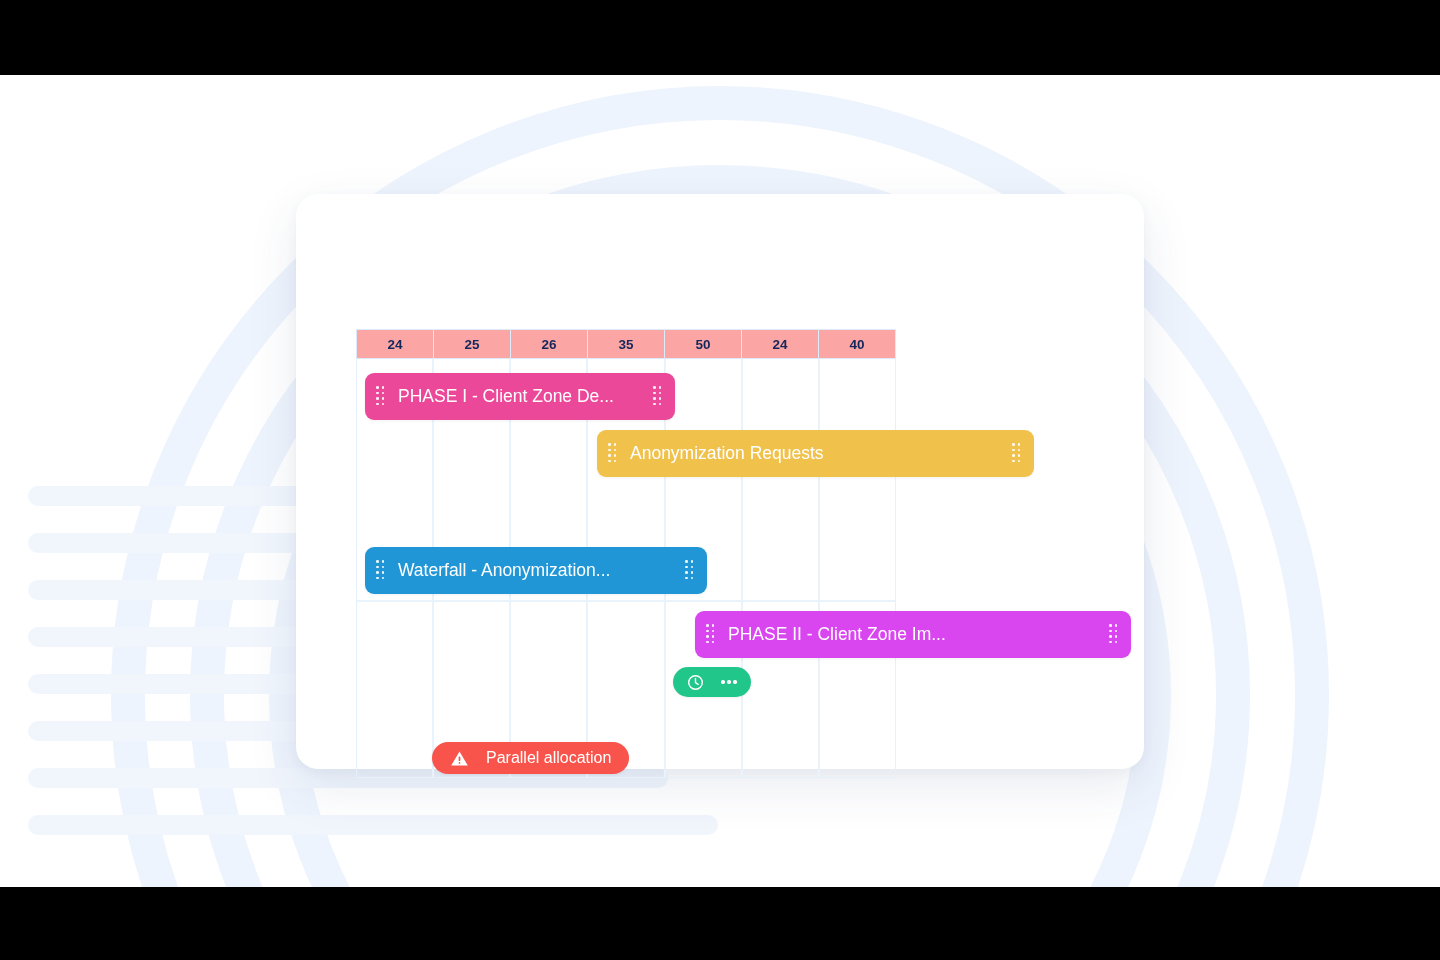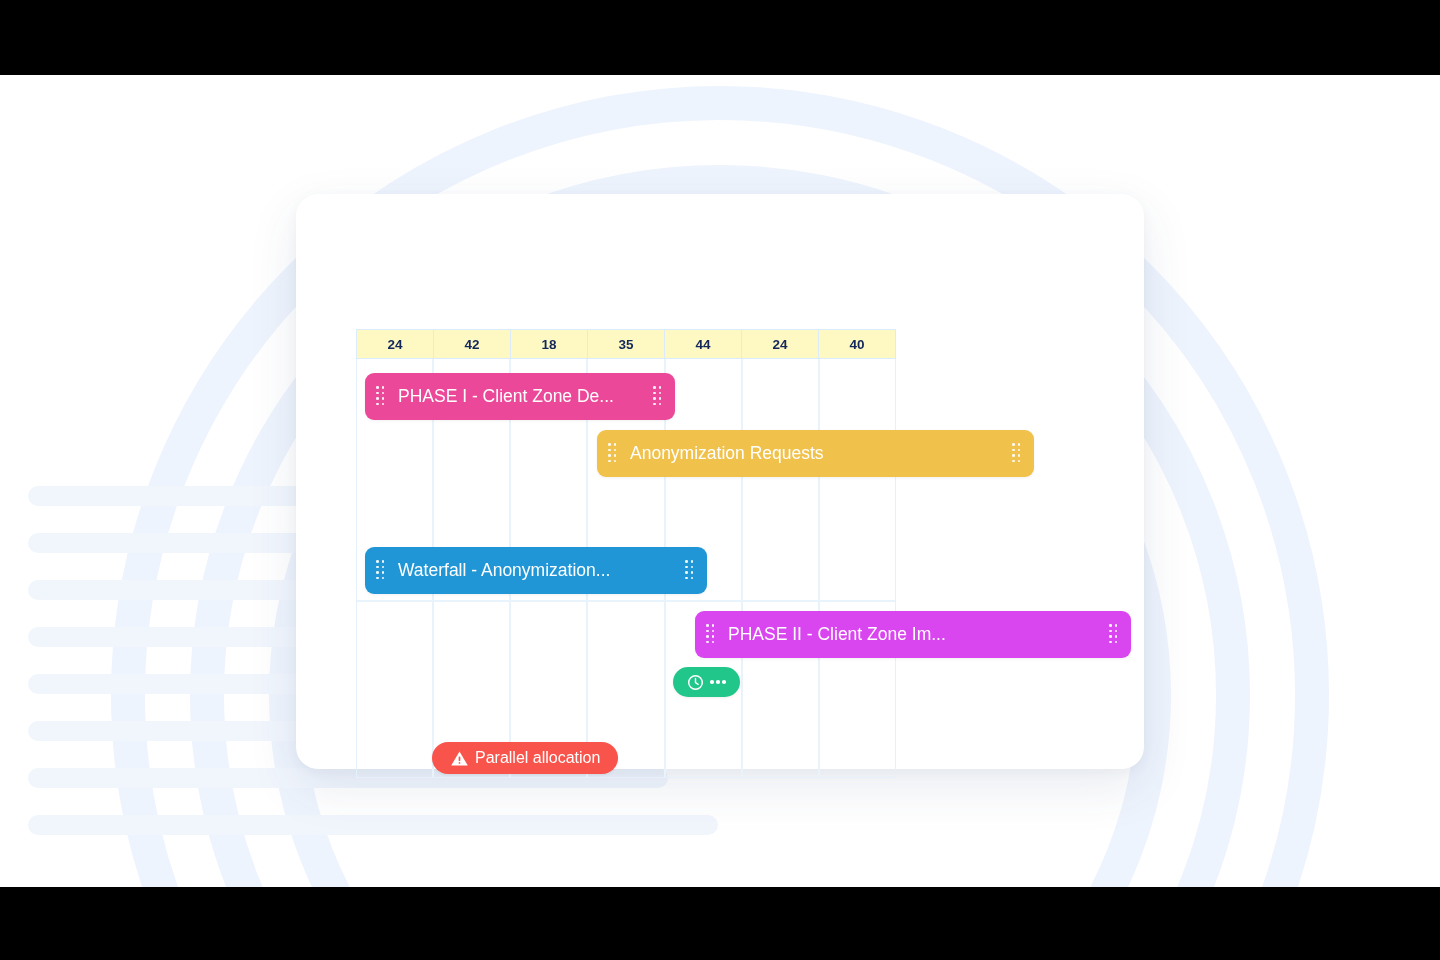--- a/index.html
+++ b/index.html
@@ -81,21 +81,21 @@
     height: 449px;
   }
 
   .gantt-header {
     position: absolute;
     left: 0;
     top: 0;
     width: 540px;
     height: 30px;
     display: flex;
-    background: #fef9c3;
+    background: #fca5a5;
     border: 1px solid #dcebfa;
     box-sizing: border-box;
   }
   .gantt-header .hcell {
     flex: 1 1 0;
     display: flex;
     align-items: center;
     justify-content: center;
     font-size: 13.5px;
     font-weight: bold;
@@ -181,21 +181,21 @@
   .grip.left  { margin-left: 7px;  margin-right: 4px; }
   .grip.right { margin-right: 8px; }
 
   
   .pill {
     position: absolute;
     height: 30px;
     border-radius: 15px;
     display: flex;
     align-items: center;
-    gap: 6px;
+    gap: 17px;
     padding: 0 14px;
     color: #ffffff;
     font-size: 16px;
     box-sizing: border-box;
     cursor: pointer;
     box-shadow: 0 1px 3px rgba(0,0,0,0.07);
   }
   .pill .pill-text { white-space: nowrap; }
   .pill svg { display: block; flex: 0 0 auto; }
   .pill-dots {
@@ -235,24 +235,24 @@
       <div class="bg-line" style="left:28px;  top:693px; width:640px;"></div>
       <div class="bg-line" style="left:28px;  top:740px; width:690px;"></div>
     </div>
 
     <div id="card">
 
       <div id="gantt">
 
         <div class="gantt-header">
           <div class="hcell">24</div>
-          <div class="hcell">42</div>
-          <div class="hcell">18</div>
+          <div class="hcell">25</div>
+          <div class="hcell">26</div>
           <div class="hcell">35</div>
-          <div class="hcell">44</div>
+          <div class="hcell">50</div>
           <div class="hcell">24</div>
           <div class="hcell">40</div>
         </div>
 
         <div class="gantt-body">
           <div class="gantt-row r1">
             <div class="gcell"></div>
             <div class="gcell"></div>
             <div class="gcell"></div>
             <div class="gcell"></div>

